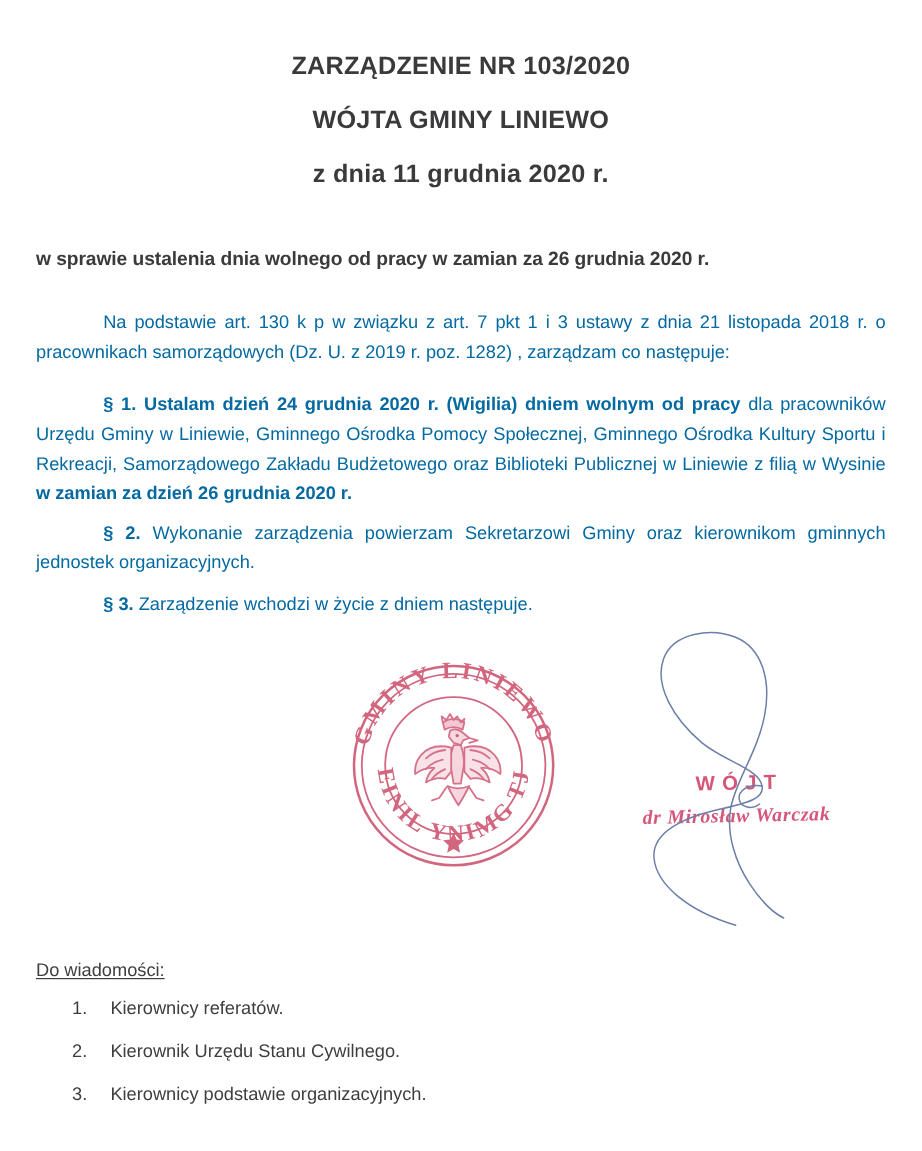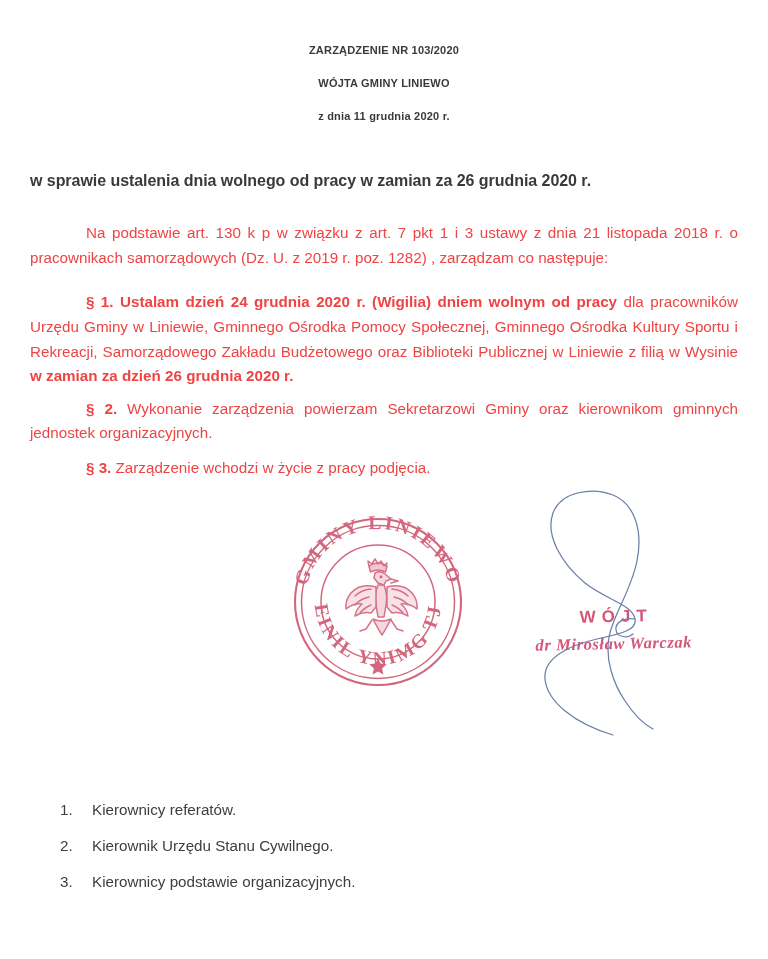--- a/index.html
+++ b/index.html
@@ -25,21 +25,21 @@
     box-sizing: border-box;
   }
 
   
   .doc-header {
     text-align: center;
     padding-top: 44px;
   }
   .doc-header .hline {
     font-weight: bold;
-    font-size: 11px;
+    font-size: 21px;
     letter-spacing: 0.2px;
     color: #3a3a3c;
     margin-bottom: 21px;
     white-space: nowrap;
   }
   .doc-header .hline:last-child { margin-bottom: 0; margin-top: 17px; }
 
   
   .subject {
     margin-top: 50px;
@@ -50,21 +50,21 @@
     letter-spacing: -0.05px;
   }
 
   
   .body-block {
     margin-top: 31px;
     font-size: 15.2px;
     line-height: 1.62;
     text-align: justify;
     text-justify: inter-word;
-    color: #ef4444;
+    color: #0369a1;
   }
   .para {
     margin: 0 0 20px 0;
     text-indent: 0;
   }
   .para.indented { text-indent: 56px; }
   .para.para-s1 { margin-bottom: 8px; }
   .para.para-s2 { margin-bottom: 10px; }
   .para.para-s3 { margin-bottom: 0; }
   .sect {
@@ -183,21 +183,21 @@
 
     <p class="para indented para-s1">
       <span class="sect">§ 1.</span><span> </span><b>Ustalam dzień 24 grudnia 2020 r. (Wigilia) dniem wolnym od pracy</b><span> dla pracowników Urzędu Gminy w Liniewie, Gminnego Ośrodka Pomocy Społecznej, Gminnego Ośrodka Kultury Sportu i Rekreacji, Samorządowego Zakładu Budżetowego oraz Biblioteki Publicznej w Liniewie z filią w Wysinie </span><b>w zamian za dzień 26 grudnia 2020 r.</b>
     </p>
 
     <p class="para indented para-s2">
       <span class="sect">§ 2.</span><span>  Wykonanie zarządzenia powierzam Sekretarzowi Gminy oraz kierownikom gminnych jednostek organizacyjnych.</span>
     </p>
 
     <p class="para indented para-s3">
-      <span class="sect">§ 3.</span><span> Zarządzenie wchodzi w życie z pracy podjęcia.</span>
+      <span class="sect">§ 3.</span><span> Zarządzenie wchodzi w życie z dniem następuje.</span>
     </p>
   </div>
 
   <div class="sign-area">
 
     <div class="seal">
       <svg viewBox="0 0 190 190" xmlns="http://www.w3.org/2000/svg">
         <defs>
           <path id="arcUpper" d="M 22,95 A 73,73 0 0 1 168,95"></path>
           <path id="arcLower" d="M 32,95 A 63,63 0 0 0 158,95"></path>
@@ -267,20 +267,21 @@
                    C 120 172, 128 196, 140 214
                    C 150 229, 160 238, 168 242"></path>
           <path d="M150 132 C 138 130, 130 136, 131 143
                    C 132 150, 142 152, 148 147"></path>
         </g>
       </svg>
     </div>
   </div>
 
   <div class="footer">
+    <div class="cc-title">Do wiadomości:</div>
     <ol>
       <li>Kierownicy referatów.</li>
       <li>Kierownik Urzędu Stanu Cywilnego.</li>
       <li>Kierownicy podstawie organizacyjnych.</li>
     </ol>
   </div>
 
 </div>
 
 </body></html>

